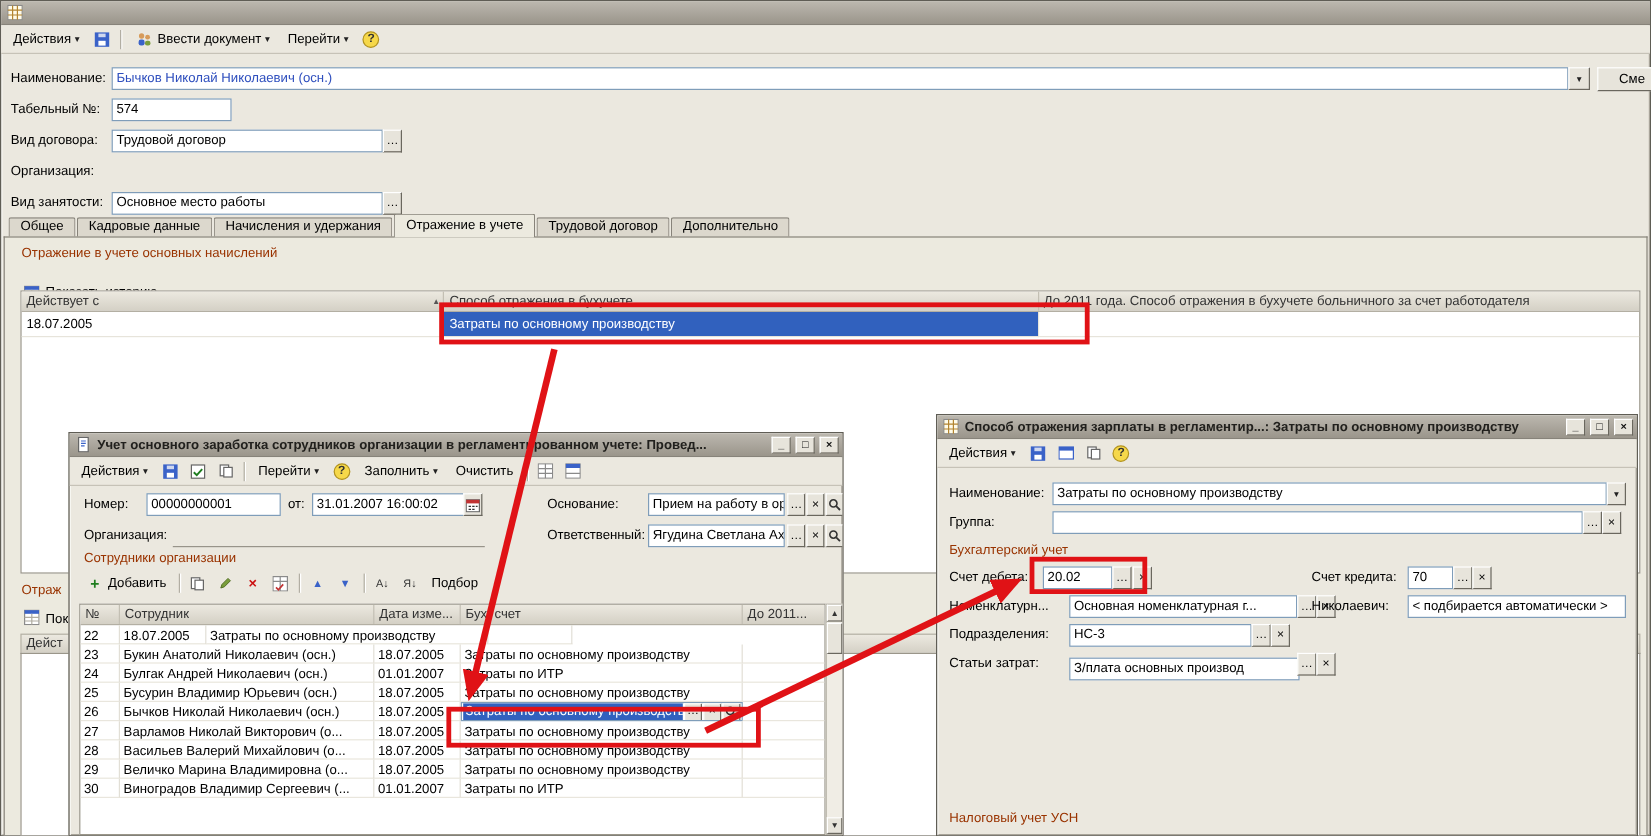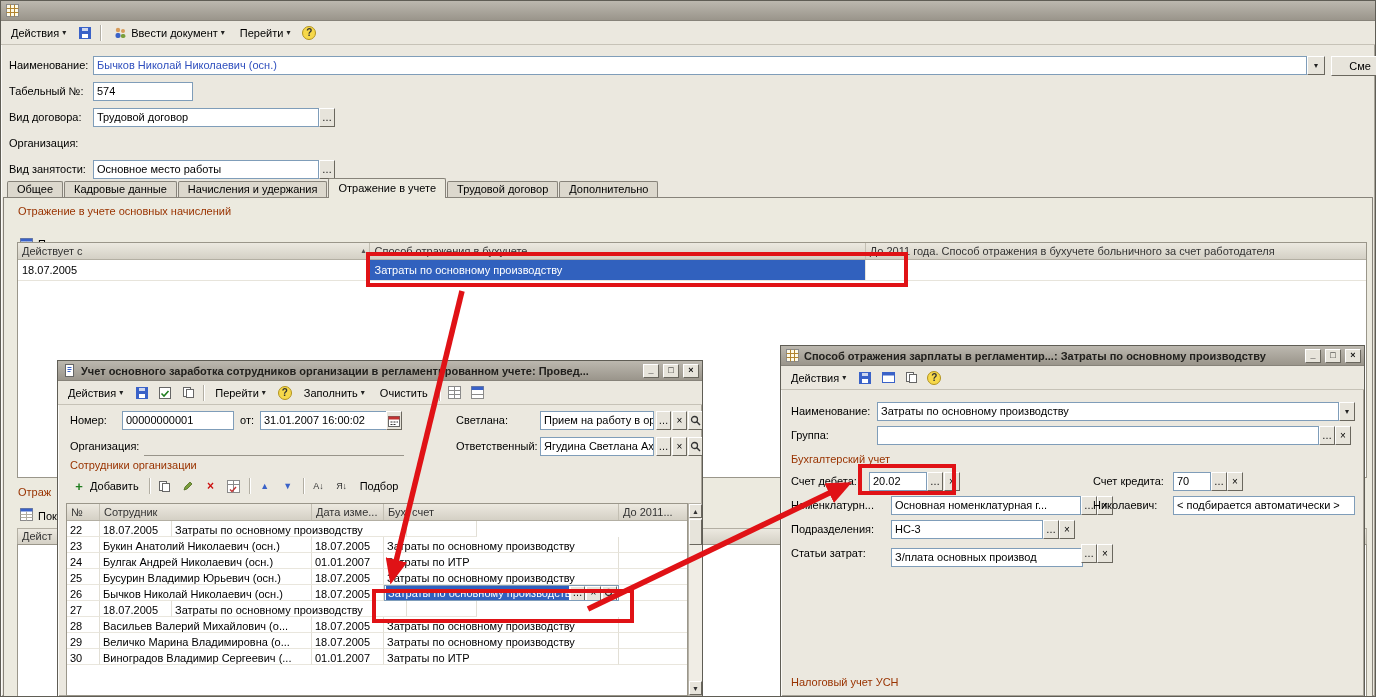--- a/index.html
+++ b/index.html
@@ -270,21 +270,21 @@
     <div class="fld" style="left:64px;top:50px;width:112px">00000000001</div>
     <span class="lbl" style="left:182px;top:53px">от:</span>
     <div class="fld" style="left:202px;top:50px;width:130px">31.01.2007 16:00:02</div>
     <button class="sqbtn" style="left:328px;top:50px">
       <svg width="12" height="12">
           <rect x="0.5" y="1.5" width="11" height="10" fill="#fff" stroke="#666"></rect>
           <rect x="0.5" y="1.5" width="11" height="3" fill="#c23333"></rect>
           <path d="M2.5 7h2M5.5 7h2M8.5 7h1.5M2.5 9.5h2M5.5 9.5h2" stroke="#333"></path>
         </svg>
     </button>
-    <span class="lbl" style="left:398px;top:53px">Светлана:</span>
+    <span class="lbl" style="left:398px;top:53px">Основание:</span>
     <div class="fld" style="left:482px;top:50px;width:114px">Прием на работу в организацию</div>
     <button class="sqbtn" style="left:598px;top:50px;width:15px">
         <span>…</span>
       </button>
     <button class="sqbtn" style="left:614px;top:50px;width:15px">
         <span>×</span>
       </button>
     <button class="sqbtn" style="left:630px;top:50px;width:15px">
       <svg width="11" height="11">
           <circle cx="4.5" cy="4.5" r="3" fill="none" stroke="#333" stroke-width="1.3"></circle>
@@ -405,20 +405,21 @@
                 <svg width="11" height="11">
                   <circle cx="4.5" cy="4.5" r="3" fill="none" stroke="#333" stroke-width="1.3"></circle>
                   <line x1="6.8" y1="6.8" x2="10" y2="10" stroke="#333" stroke-width="1.5"></line>
                 </svg>
               </span>
             </div>
             <div class="dcell c4"></div>
           </div>
           <div class="drow">
             <div class="dcell c0">27</div>
+            <div class="dcell c1">Варламов Николай Викторович (о...</div>
             <div class="dcell c2">18.07.2005</div>
             <div class="dcell c3">Затраты по основному производству</div>
             <div class="dcell c4"></div>
           </div>
           <div class="drow">
             <div class="dcell c0">28</div>
             <div class="dcell c1">Васильев Валерий Михайлович (о...</div>
             <div class="dcell c2">18.07.2005</div>
             <div class="dcell c3">Затраты по основному производству</div>
             <div class="dcell c4"></div>

